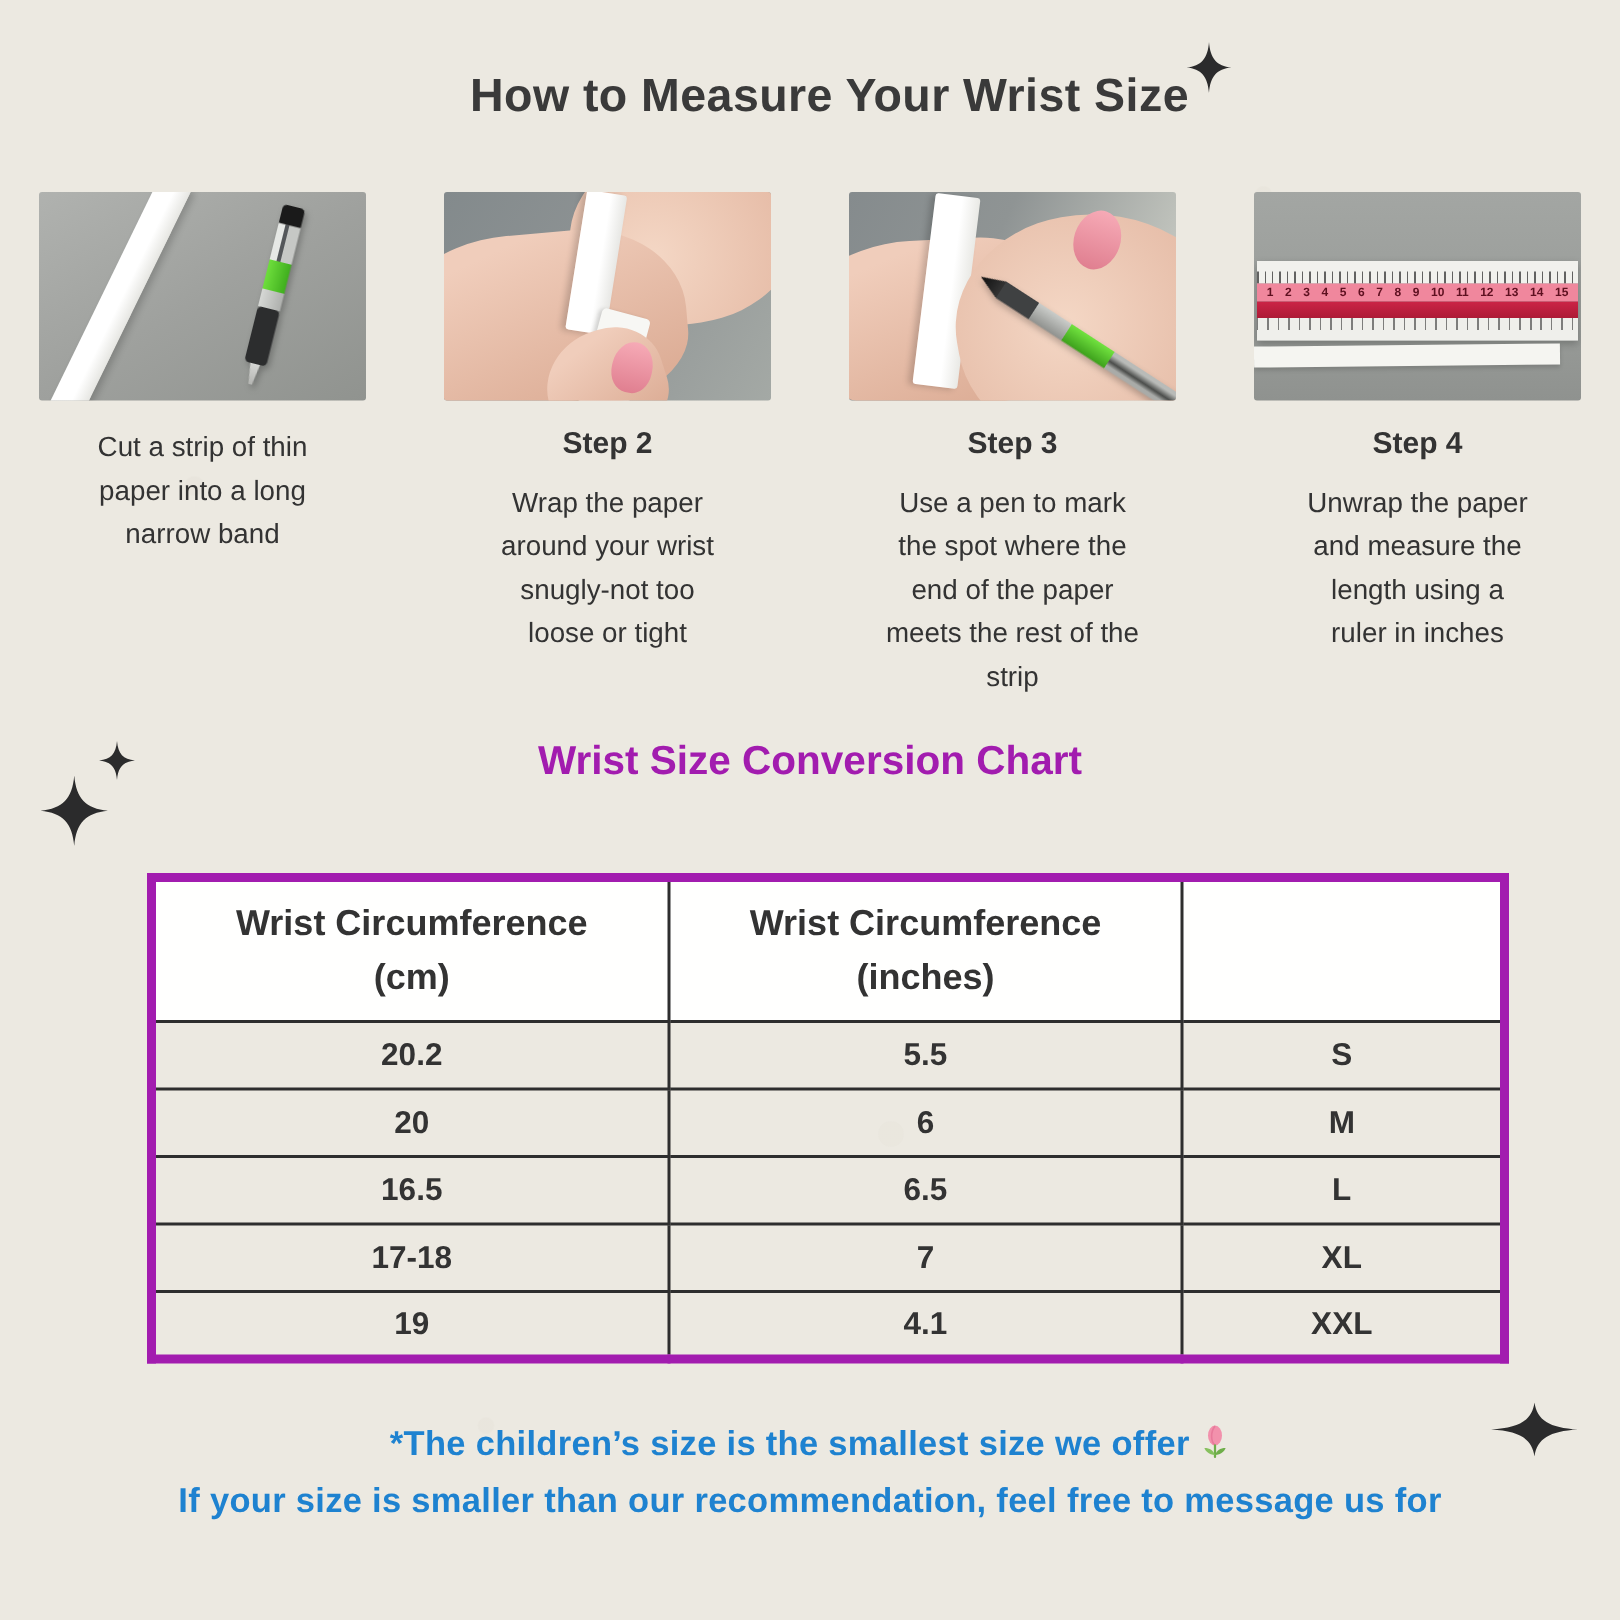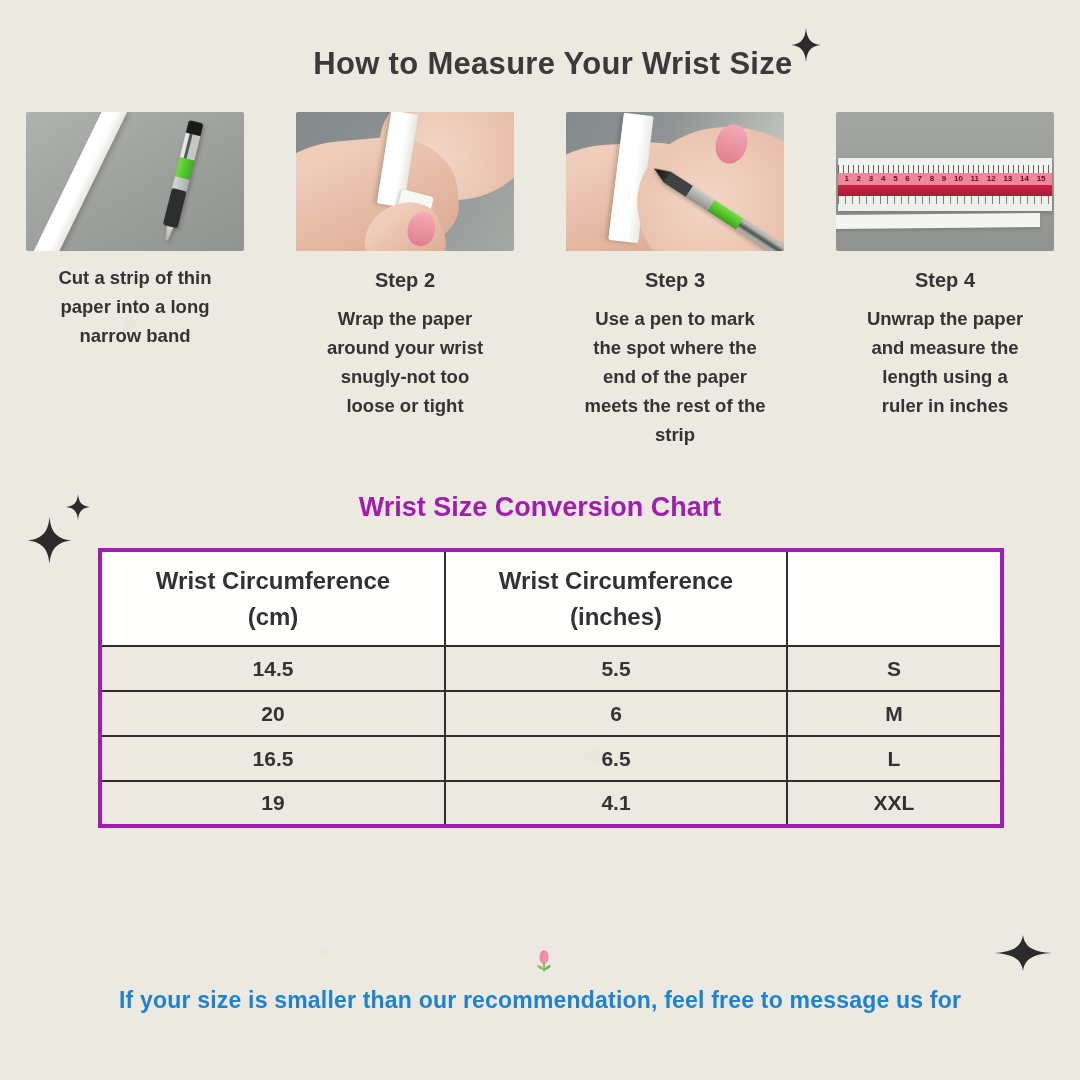--- a/index.html
+++ b/index.html
@@ -24,24 +24,24 @@
   .sparkle{ position:absolute; }
   .sparkle svg{ display:block; width:100%; height:100%; }
   .sparkle path{ fill:#2b2b2c; }
   .sparkle-title{ left:791px; top:28px; width:30px; height:34px; }
   .sparkle-left-small{ left:66px; top:494px; width:24px; height:26px; }
   .sparkle-left-big{ left:27px; top:517px; width:45px; height:47px; }
   .sparkle-bottom-right{ left:994px; top:935px; width:58px; height:36px; }
 
   .photos-row{ position:absolute; top:112px; left:0; width:1080px; display:flex; }
   .step-col{ width:270px; text-align:center; }
-  .photo{ position:relative; width:218px; height:139px; margin:0 auto; overflow:hidden;
+  .photo{ position:relative; width:218px; height:139px; margin:16px auto; overflow:hidden;
     border-radius:2px; background:#979a97; }
   .step-label{ margin-top:18px; font-size:20px; font-weight:bold; color:#333; }
-  .step-desc{ margin-top:12px; font-size:18.5px; line-height:29px; font-weight:bold;
+  .step-desc{ margin-top:12px; font-size:18.5px; line-height:29px; font-weight:normal;
     color:#333; white-space:pre-line; }
 
   
   .photo1{ background:linear-gradient(150deg,#b0b2af 0%,#9fa19e 50%,#90938f 100%); }
   .p1-strip{ position:absolute; left:42px; top:-16px; width:23px; height:175px;
     background:linear-gradient(90deg,#ffffff 55%,#e6e6e2); transform:rotate(26deg);
     box-shadow:3px 2px 5px rgba(0,0,0,.18); }
   .p1-pencil{ position:absolute; left:148px; top:8px; width:15px; height:122px;
     transform:rotate(14deg); display:flex; flex-direction:column;
     filter:drop-shadow(2px 2px 2px rgba(0,0,0,.25)); }
@@ -108,22 +108,22 @@
   .r-red{ height:11px; background:linear-gradient(180deg,#cb2446,#ad1a36); }
   .r-bottom{ height:15px; background-color:#efefeb;
     background-image:repeating-linear-gradient(90deg,rgba(50,50,50,.6) 0 1px,transparent 1px 7px);
     background-size:100% 8px; background-position:left top; background-repeat:no-repeat; }
   .p4-strip{ position:absolute; left:0; right:14px; top:102px; height:14px;
     background:#f5f5f1; transform:rotate(-.6deg); box-shadow:0 2px 3px rgba(0,0,0,.15); }
 
   
   .chart-title{ position:absolute; top:492px; left:0; width:100%; text-align:center;
     font-size:27px; font-weight:bold; color:#a21caf; }
-  .size-table{ position:absolute; left:98px; top:548px; width:902px;
-    border-collapse:collapse; table-layout:fixed; border:4px solid #a21caf; }
+  .size-table{ position:absolute; left:98px; top:582px; width:902px;
+    border-collapse:collapse; table-layout:fixed; border:6px solid #a21caf; }
   .size-table th{ background:#fffffe; height:96px; font-size:24px; font-weight:bold;
     line-height:36px; white-space:pre-line; border:2px solid #2e2e2e; color:#333;
     text-align:center; vertical-align:middle; }
   .size-table td{ height:45px; text-align:center; vertical-align:middle; font-size:21px;
     font-weight:bold; border:2px solid #2e2e2e; color:#333; background:transparent; }
 
   
   .footer{ position:absolute; top:946px; left:0; width:100%; text-align:center;
     font-weight:bold; font-size:23px; line-height:33px; color:#1E82D0; letter-spacing:.2px; }
   .footer .emoji{ display:inline-block; vertical-align:-5px; margin-left:7px; }
@@ -240,45 +240,50 @@
       <tr>
         <th>Wrist Circumference
 (cm)</th>
         <th>Wrist Circumference
 (inches)</th>
         <th></th>
       </tr>
     </thead>
     <tbody>
       <tr>
-        <td>14.5</td>
+        <td>20.2</td>
         <td>5.5</td>
         <td>S</td>
       </tr>
       <tr>
         <td>20</td>
         <td>6</td>
         <td>M</td>
       </tr>
       <tr>
         <td>16.5</td>
         <td>6.5</td>
         <td>L</td>
       </tr>
       <tr>
+        <td>17-18</td>
+        <td>7</td>
+        <td>XL</td>
+      </tr>
+      <tr>
         <td>19</td>
         <td>4.1</td>
         <td>XXL</td>
       </tr>
     </tbody>
   </table>
 
   <div class="footer">
     <div class="line">
-      <span class="emoji"><svg width="20" height="26" viewBox="0 0 24 30">
+      <span>*The children’s size is the smallest size we offer</span><span class="emoji"><svg width="20" height="26" viewBox="0 0 24 30">
         <ellipse cx="12" cy="9" rx="5.6" ry="8" fill="#F291AC"></ellipse>
         <path d="M12 1.5 C10 4 9.3 6.5 9.3 9.5 C9.3 12.5 10 15 12 16.6" stroke="#E87A9B" stroke-width="1.3" fill="none"></path>
         <rect x="11.1" y="16" width="1.8" height="11" rx=".9" fill="#6FAE4A"></rect>
         <path d="M12 24.5 C7 24.5 4.5 21.5 3.5 19 C8 19 10.5 21 12 24.5 Z" fill="#87C05E"></path>
         <path d="M12 24.5 C17 24.5 19.5 21.5 20.5 19 C16 19 13.5 21 12 24.5 Z" fill="#6FAE4A"></path>
       </svg></span>
     </div>
     <div class="line">If your size is smaller than our recommendation, feel free to message us for</div>
   </div>
 

